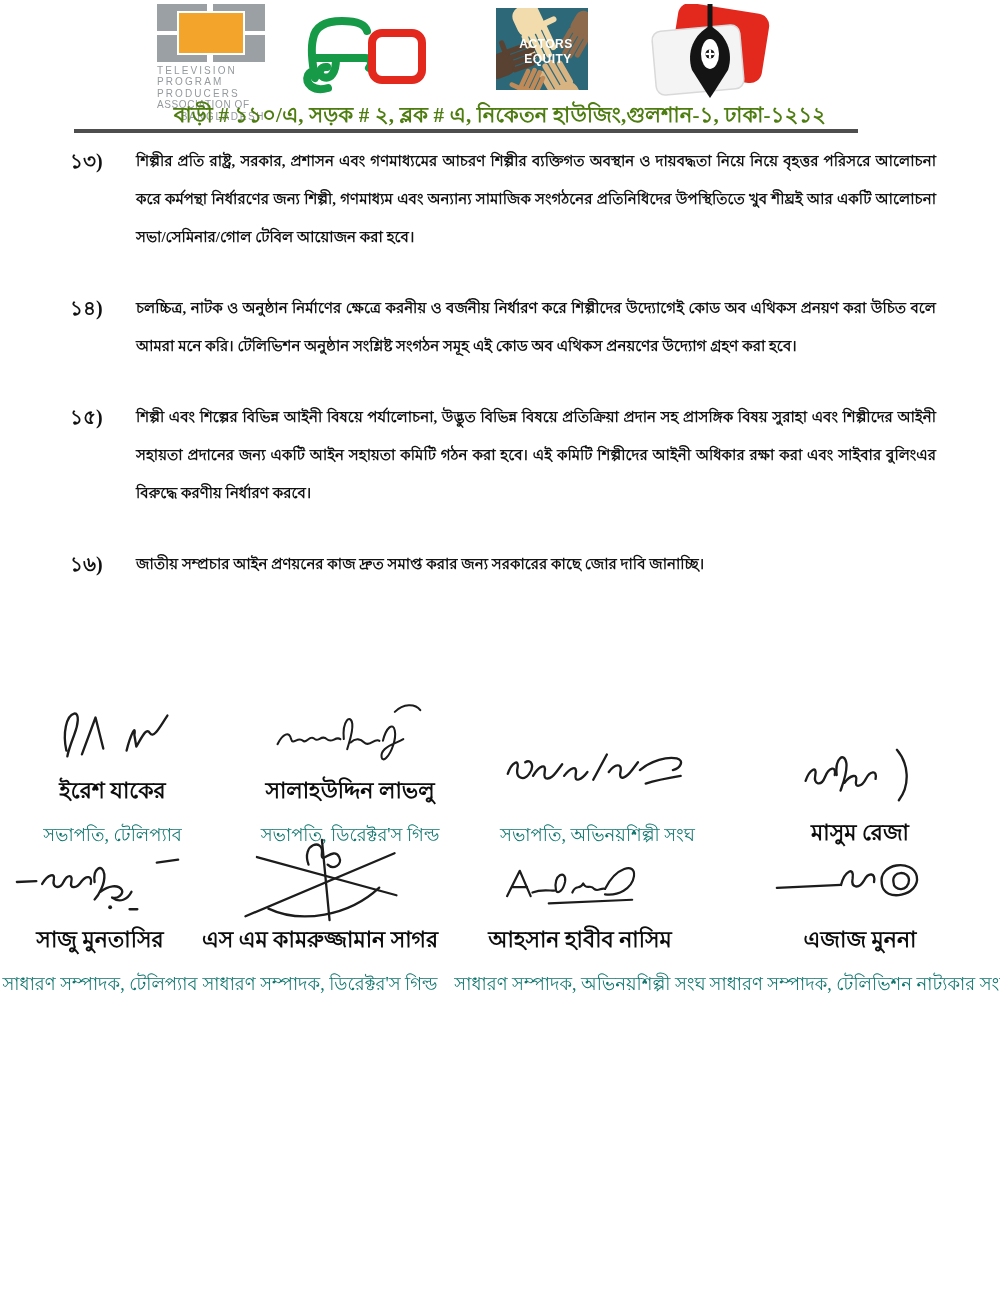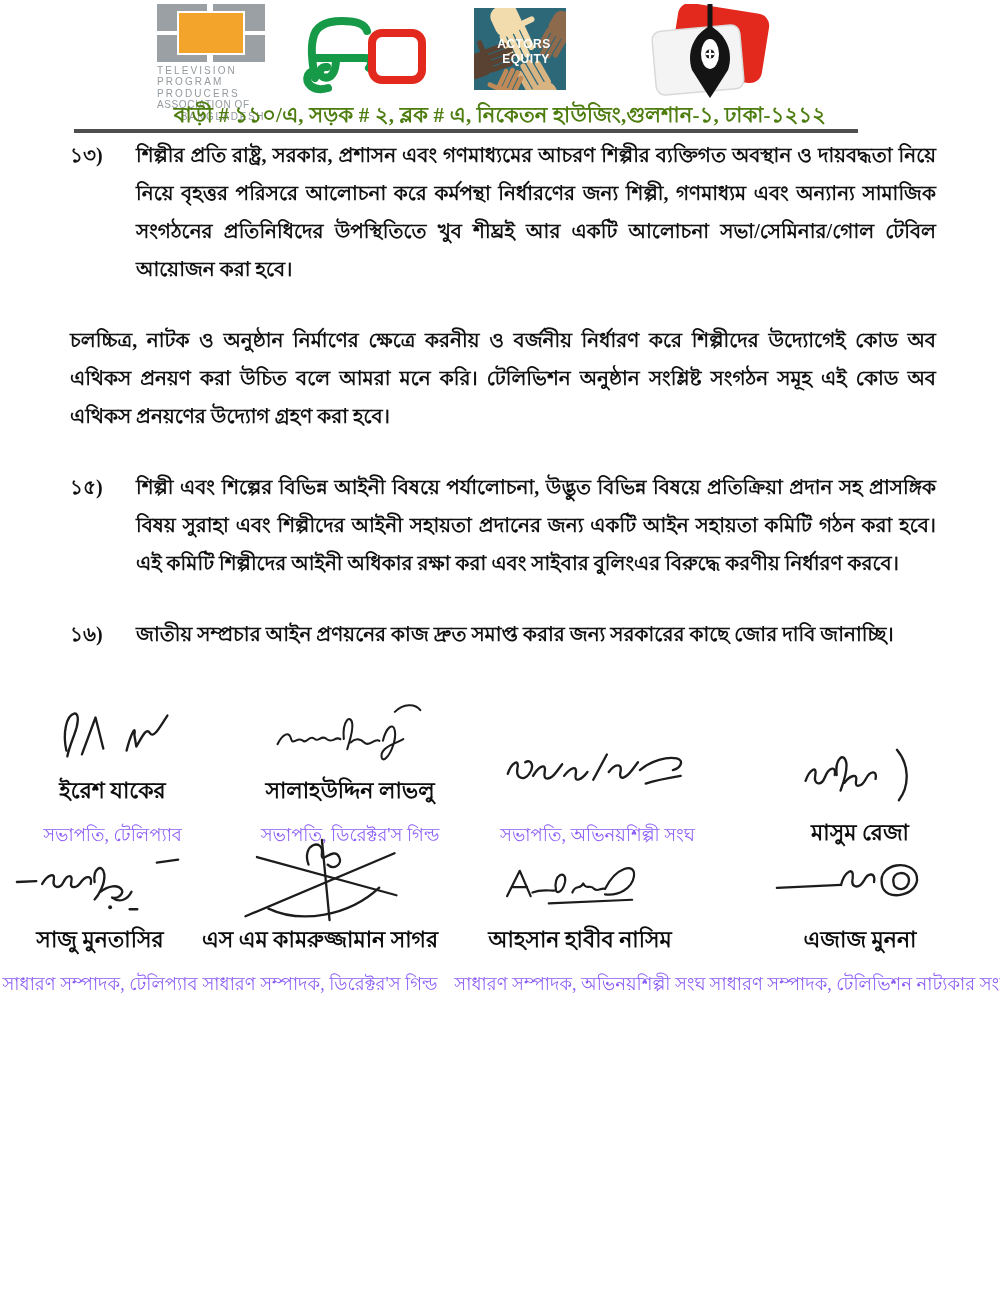--- a/index.html
+++ b/index.html
@@ -17,54 +17,54 @@
   .logo-tppab svg { display:block; }
   .tppab-lines { margin-top:3px; }
   .tppab-line {
     font-family:"Liberation Sans","DejaVu Sans",sans-serif;
     font-size:10px; line-height:11.4px; letter-spacing:2.1px;
     color:#949a9e; white-space:nowrap;
   }
   .tppab-line:nth-child(4){ letter-spacing:0.6px; }
   .tppab-line:nth-child(5){ letter-spacing:1.6px;text-align:right; }
   .logo-dguild { left:296px; top:10px; }
-  .logo-equity { left:474px; top:4px; }
+  .logo-equity { left:496px; top:4px; }
   .logo-pennib { left:648px; top:0px; }
   
   .address {
     position:absolute; top:99px; left:0; width:1000px;
     text-align:center; font-size:21px; font-weight:bold; color:#4d7c0f;
     letter-spacing:0.2px;
   }
   .rule { position:absolute; top:129px; left:74px; width:784px; height:4px; background:#4e4e4e; }
   
-  .points { position:absolute; top:136px; left:70px; width:866px; }
+  .points { position:absolute; top:142px; left:70px; width:866px; }
   .point { display:flex; margin-bottom:33px; }
   .point .num { flex:none; width:66px; font-size:20px; line-height:38px; font-weight:600; }
-  .point p { flex:1; font-size:20px; line-height:38px; text-align:justify; font-weight:600; }
+  .point p { flex:1; font-size:15px; line-height:38px; text-align:justify; font-weight:600; }
   .point:last-child p { text-align:left; }
   
   .sig-row { position:absolute; left:0; width:1000px; display:flex; align-items:flex-end; }
   .sig-row-1 { top:700px; }
   .sig-row-2 { top:836px; }
   .sig-block { display:flex; flex-direction:column; align-items:center; justify-content:flex-end; }
   .sig-row-1 .sig-block:nth-child(1){ width:22.5%; }
   .sig-row-1 .sig-block:nth-child(2){ width:25%; }
   .sig-row-1 .sig-block:nth-child(3){ width:24.5%; }
   .sig-row-1 .sig-block:nth-child(4){ width:28%; }
   .sig-row-2 .sig-block:nth-child(1){ width:20%; }
   .sig-row-2 .sig-block:nth-child(2){ width:24%; }
   .sig-row-2 .sig-block:nth-child(3){ width:28%; }
   .sig-row-2 .sig-block:nth-child(4){ width:28%; }
   .sig { height:68px; margin-bottom:5px; }
   .sig.tall { height:86px; margin-bottom:0; }
   .sig path { fill:none; stroke:#1c1c1c; stroke-width:2.4; stroke-linecap:round; stroke-linejoin:round; }
   .sig .dot { fill:#1c1c1c; stroke:none; }
   .sig-name { font-size:22px; font-weight:bold; color:#0d0d0d; white-space:nowrap; }
-  .sig-title { font-size:18px; margin-top:11px; color:#8b5cf6; white-space:nowrap; }
+  .sig-title { font-size:18px; margin-top:11px; color:#0f766e; white-space:nowrap; }
 </style>
 </head>
 <body>
 
 <div class="page">
 
   <div class="logos-row">
 
     <div class="logo logo-tppab">
       <svg width="108" height="58" viewBox="0 0 108 58">
@@ -133,20 +133,21 @@
 
   <div class="address">বাড়ী # ১১০/এ, সড়ক # ২, ব্লক # এ, নিকেতন হাউজিং,গুলশান-১, ঢাকা-১২১২</div>
   <div class="rule"></div>
 
   <div class="points">
     <div class="point">
       <span class="num">১৩)</span>
       <p>শিল্পীর প্রতি রাষ্ট্র, সরকার, প্রশাসন এবং গণমাধ্যমের আচরণ শিল্পীর ব্যক্তিগত অবস্থান ও দায়বদ্ধতা নিয়ে নিয়ে বৃহত্তর পরিসরে আলোচনা করে কর্মপন্থা নির্ধারণের জন্য শিল্পী, গণমাধ্যম এবং অন্যান্য সামাজিক সংগঠনের প্রতিনিধিদের উপস্থিতিতে খুব শীঘ্রই আর একটি আলোচনা সভা/সেমিনার/গোল টেবিল আয়োজন করা হবে।</p>
     </div>
     <div class="point">
+      <span class="num">১৪)</span>
       <p>চলচ্চিত্র, নাটক ও অনুষ্ঠান নির্মাণের ক্ষেত্রে করনীয় ও বর্জনীয় নির্ধারণ করে শিল্পীদের উদ্যোগেই কোড অব এথিকস প্রনয়ণ করা উচিত বলে আমরা মনে করি। টেলিভিশন অনুষ্ঠান সংশ্লিষ্ট সংগঠন সমূহ এই কোড অব এথিকস প্রনয়ণের উদ্যোগ গ্রহণ করা হবে।</p>
     </div>
     <div class="point">
       <span class="num">১৫)</span>
       <p>শিল্পী এবং শিল্পের বিভিন্ন আইনী বিষয়ে পর্যালোচনা, উদ্ভুত বিভিন্ন বিষয়ে প্রতিক্রিয়া প্রদান সহ প্রাসঙ্গিক বিষয় সুরাহা এবং শিল্পীদের আইনী সহায়তা প্রদানের জন্য একটি আইন সহায়তা কমিটি গঠন করা হবে। এই কমিটি শিল্পীদের আইনী অধিকার রক্ষা করা এবং সাইবার বুলিংএর বিরুদ্ধে করণীয় নির্ধারণ করবে।</p>
     </div>
     <div class="point">
       <span class="num">১৬)</span>
       <p>জাতীয় সম্প্রচার আইন প্রণয়নের কাজ দ্রুত সমাপ্ত করার জন্য সরকারের কাছে জোর দাবি জানাচ্ছি।</p>
     </div>

